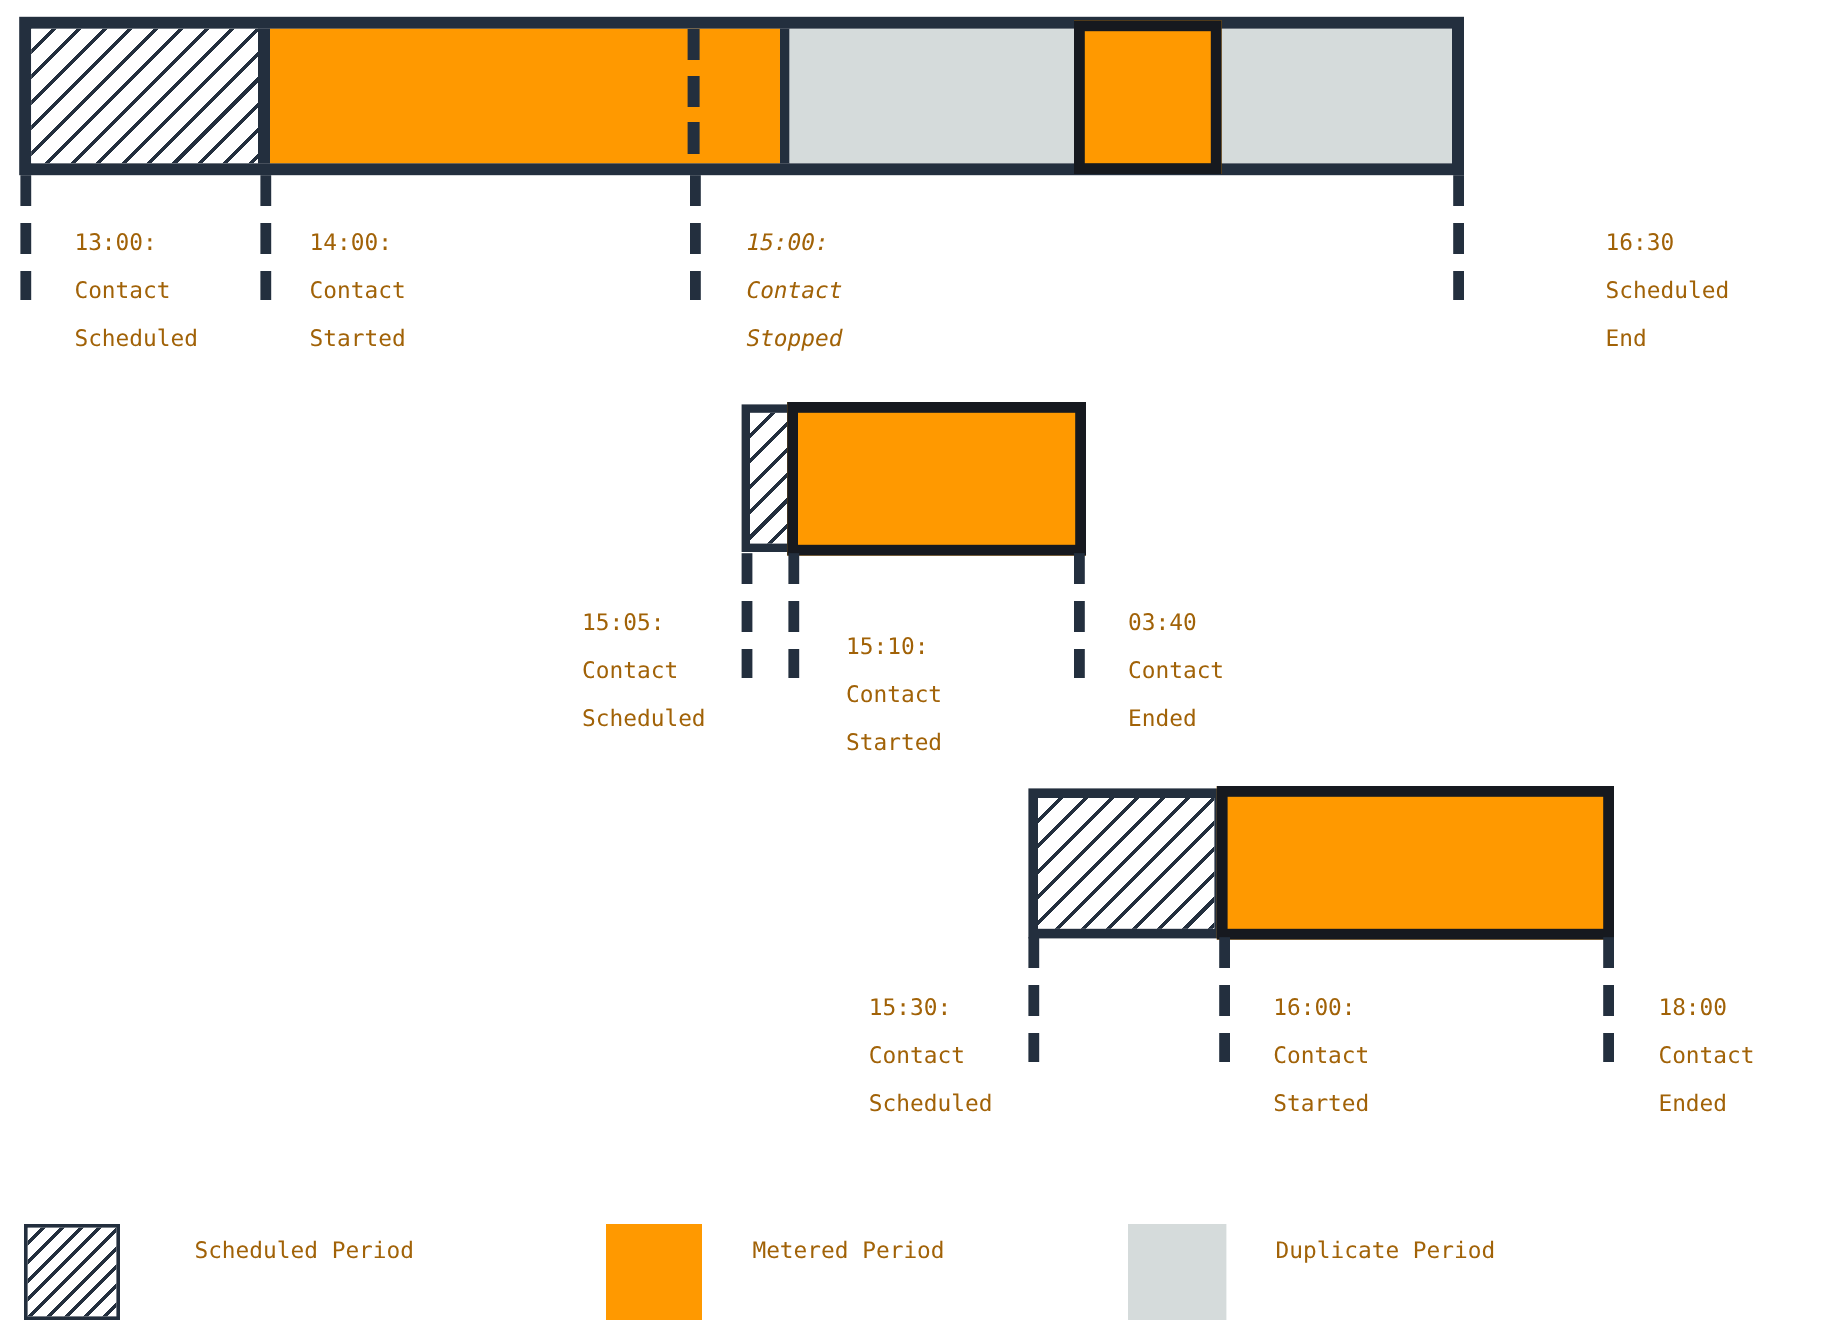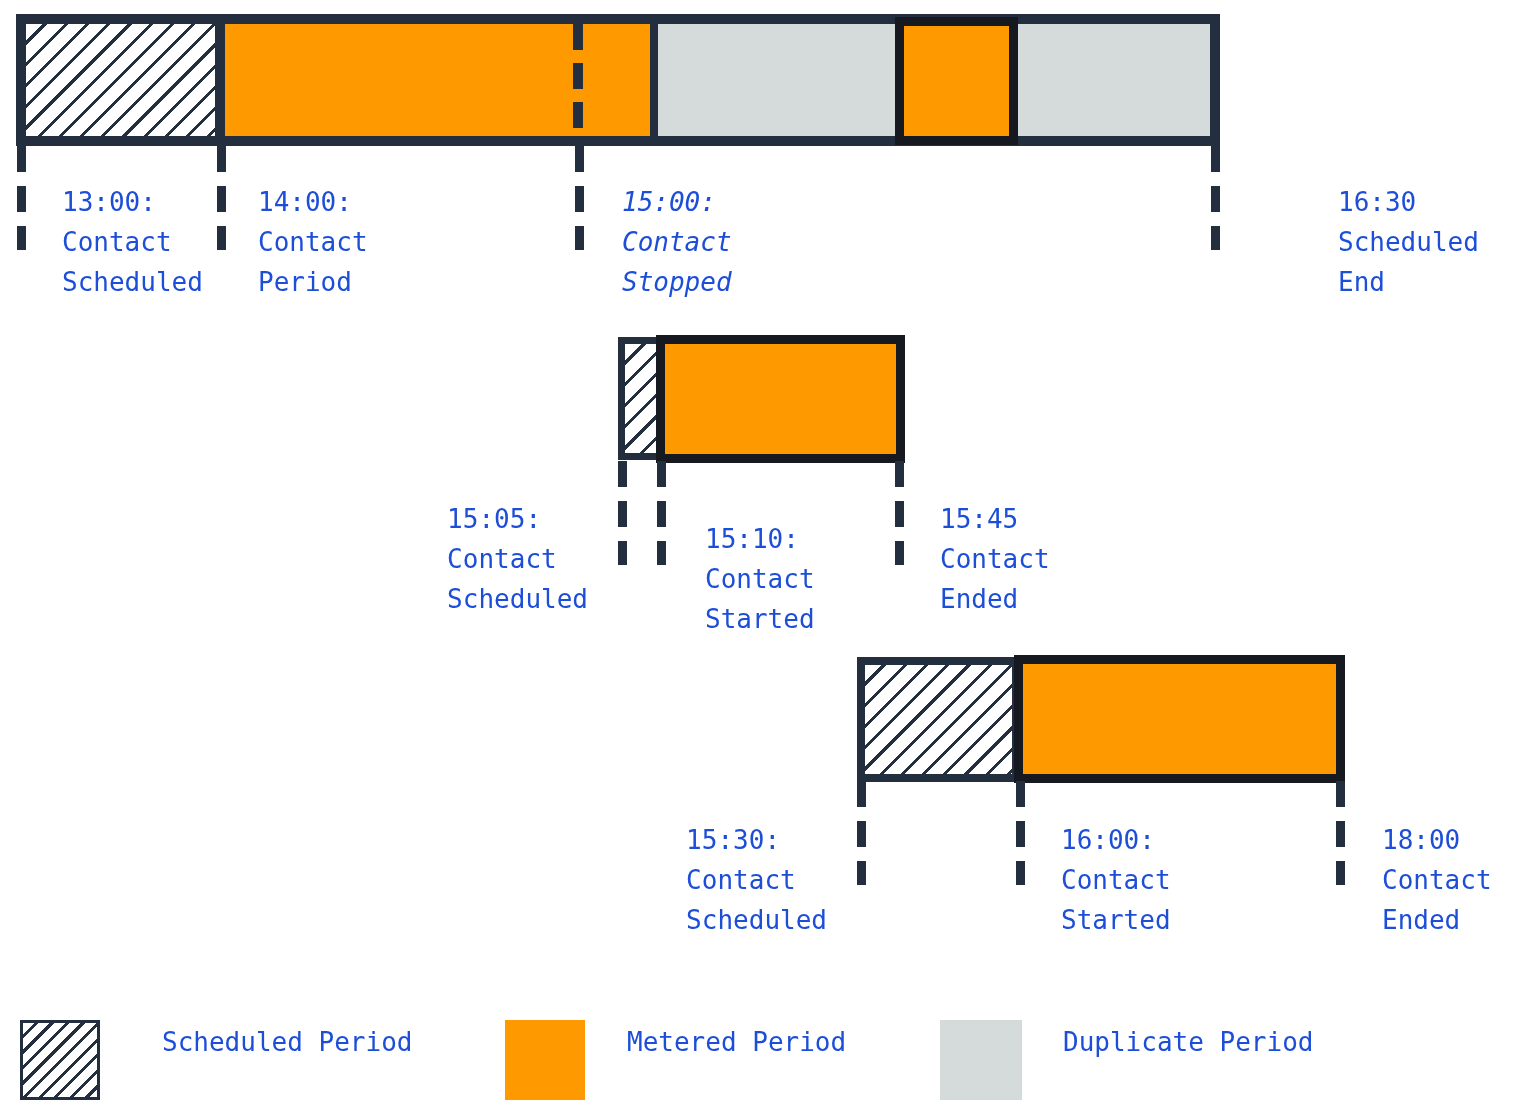--- a/index.html
+++ b/index.html
@@ -3,22 +3,22 @@
 <meta charset="utf-8">
 <style>
   html,body { margin:0; padding:0; }
   body {
     width:1532px; height:1120px; position:relative; background:#ffffff;
     font-family:"DejaVu Sans Mono","Liberation Mono",monospace;
     color:#232f3e; overflow:hidden;
   }
   .abs { position:absolute; }
   .label {
-    position:absolute; font-size:26px; line-height:40px;
-    white-space:pre-line; color:#1d4ed8;
+    position:absolute; font-size:19px; line-height:40px;
+    white-space:pre-line; color:#a16207;
   }
   .label.r { text-align:left; }
   .tick {
     position:absolute; width:9px; height:104px;
     background:repeating-linear-gradient(180deg,#232f3e 0 26px,transparent 26px 40px);
   }
   .hatch {
     background-color:#ffffff;
     background-image:repeating-linear-gradient(135deg,transparent 0 12px,#232f3e 12px 15px);
   }
@@ -53,40 +53,40 @@
 </div>
 <div class="tick" style="left:17px;   top:146px;"></div>
 <div class="tick" style="left:217px;  top:146px;"></div>
 <div class="tick" style="left:575px;  top:146px;"></div>
 <div class="tick" style="left:1211px; top:146px;"></div>
 <div class="label" style="left:62px;   top:182px;">13:00:
 Contact
 Scheduled</div>
 <div class="label" style="left:258px;  top:182px;">14:00:
 Contact
-Period</div>
+Started</div>
 <div class="label" style="left:622px;  top:182px;font-style:italic;">15:00:
 Contact
 Stopped</div>
 <div class="label" style="left:1322px; top:182px;margin-left:16px;">16:30
 Scheduled
 End</div>
 
 <div class="abs hatch" style="left:618px; top:337px; width:47px; height:123px; box-sizing:border-box; border:7px solid #232f3e;"></div>
 <div class="metered-box" style="left:656px; top:335px; width:249px; height:128px;"></div>
 <div class="tick" style="left:618px; top:461px;"></div>
 <div class="tick" style="left:657px; top:461px;"></div>
 <div class="tick" style="left:895px; top:461px;"></div>
 <div class="label r" style="right:944px; top:499px;">15:05:
 Contact
 Scheduled</div>
 <div class="label" style="left:705px;  top:499px;margin-top:20px;">15:10:
 Contact
 Started</div>
-<div class="label" style="left:940px;  top:499px;">15:45
+<div class="label" style="left:940px;  top:499px;">03:40
 Contact
 Ended</div>
 
 <div class="abs hatch" style="left:857px; top:657px; width:163px; height:125px; box-sizing:border-box; border:8px solid #232f3e;"></div>
 <div class="metered-box" style="left:1014px; top:655px; width:331px; height:128px;"></div>
 <div class="tick" style="left:857px;  top:781px;"></div>
 <div class="tick" style="left:1016px; top:781px;"></div>
 <div class="tick" style="left:1336px; top:781px;"></div>
 <div class="label r" style="right:705px;  top:820px;">15:30:
 Contact

